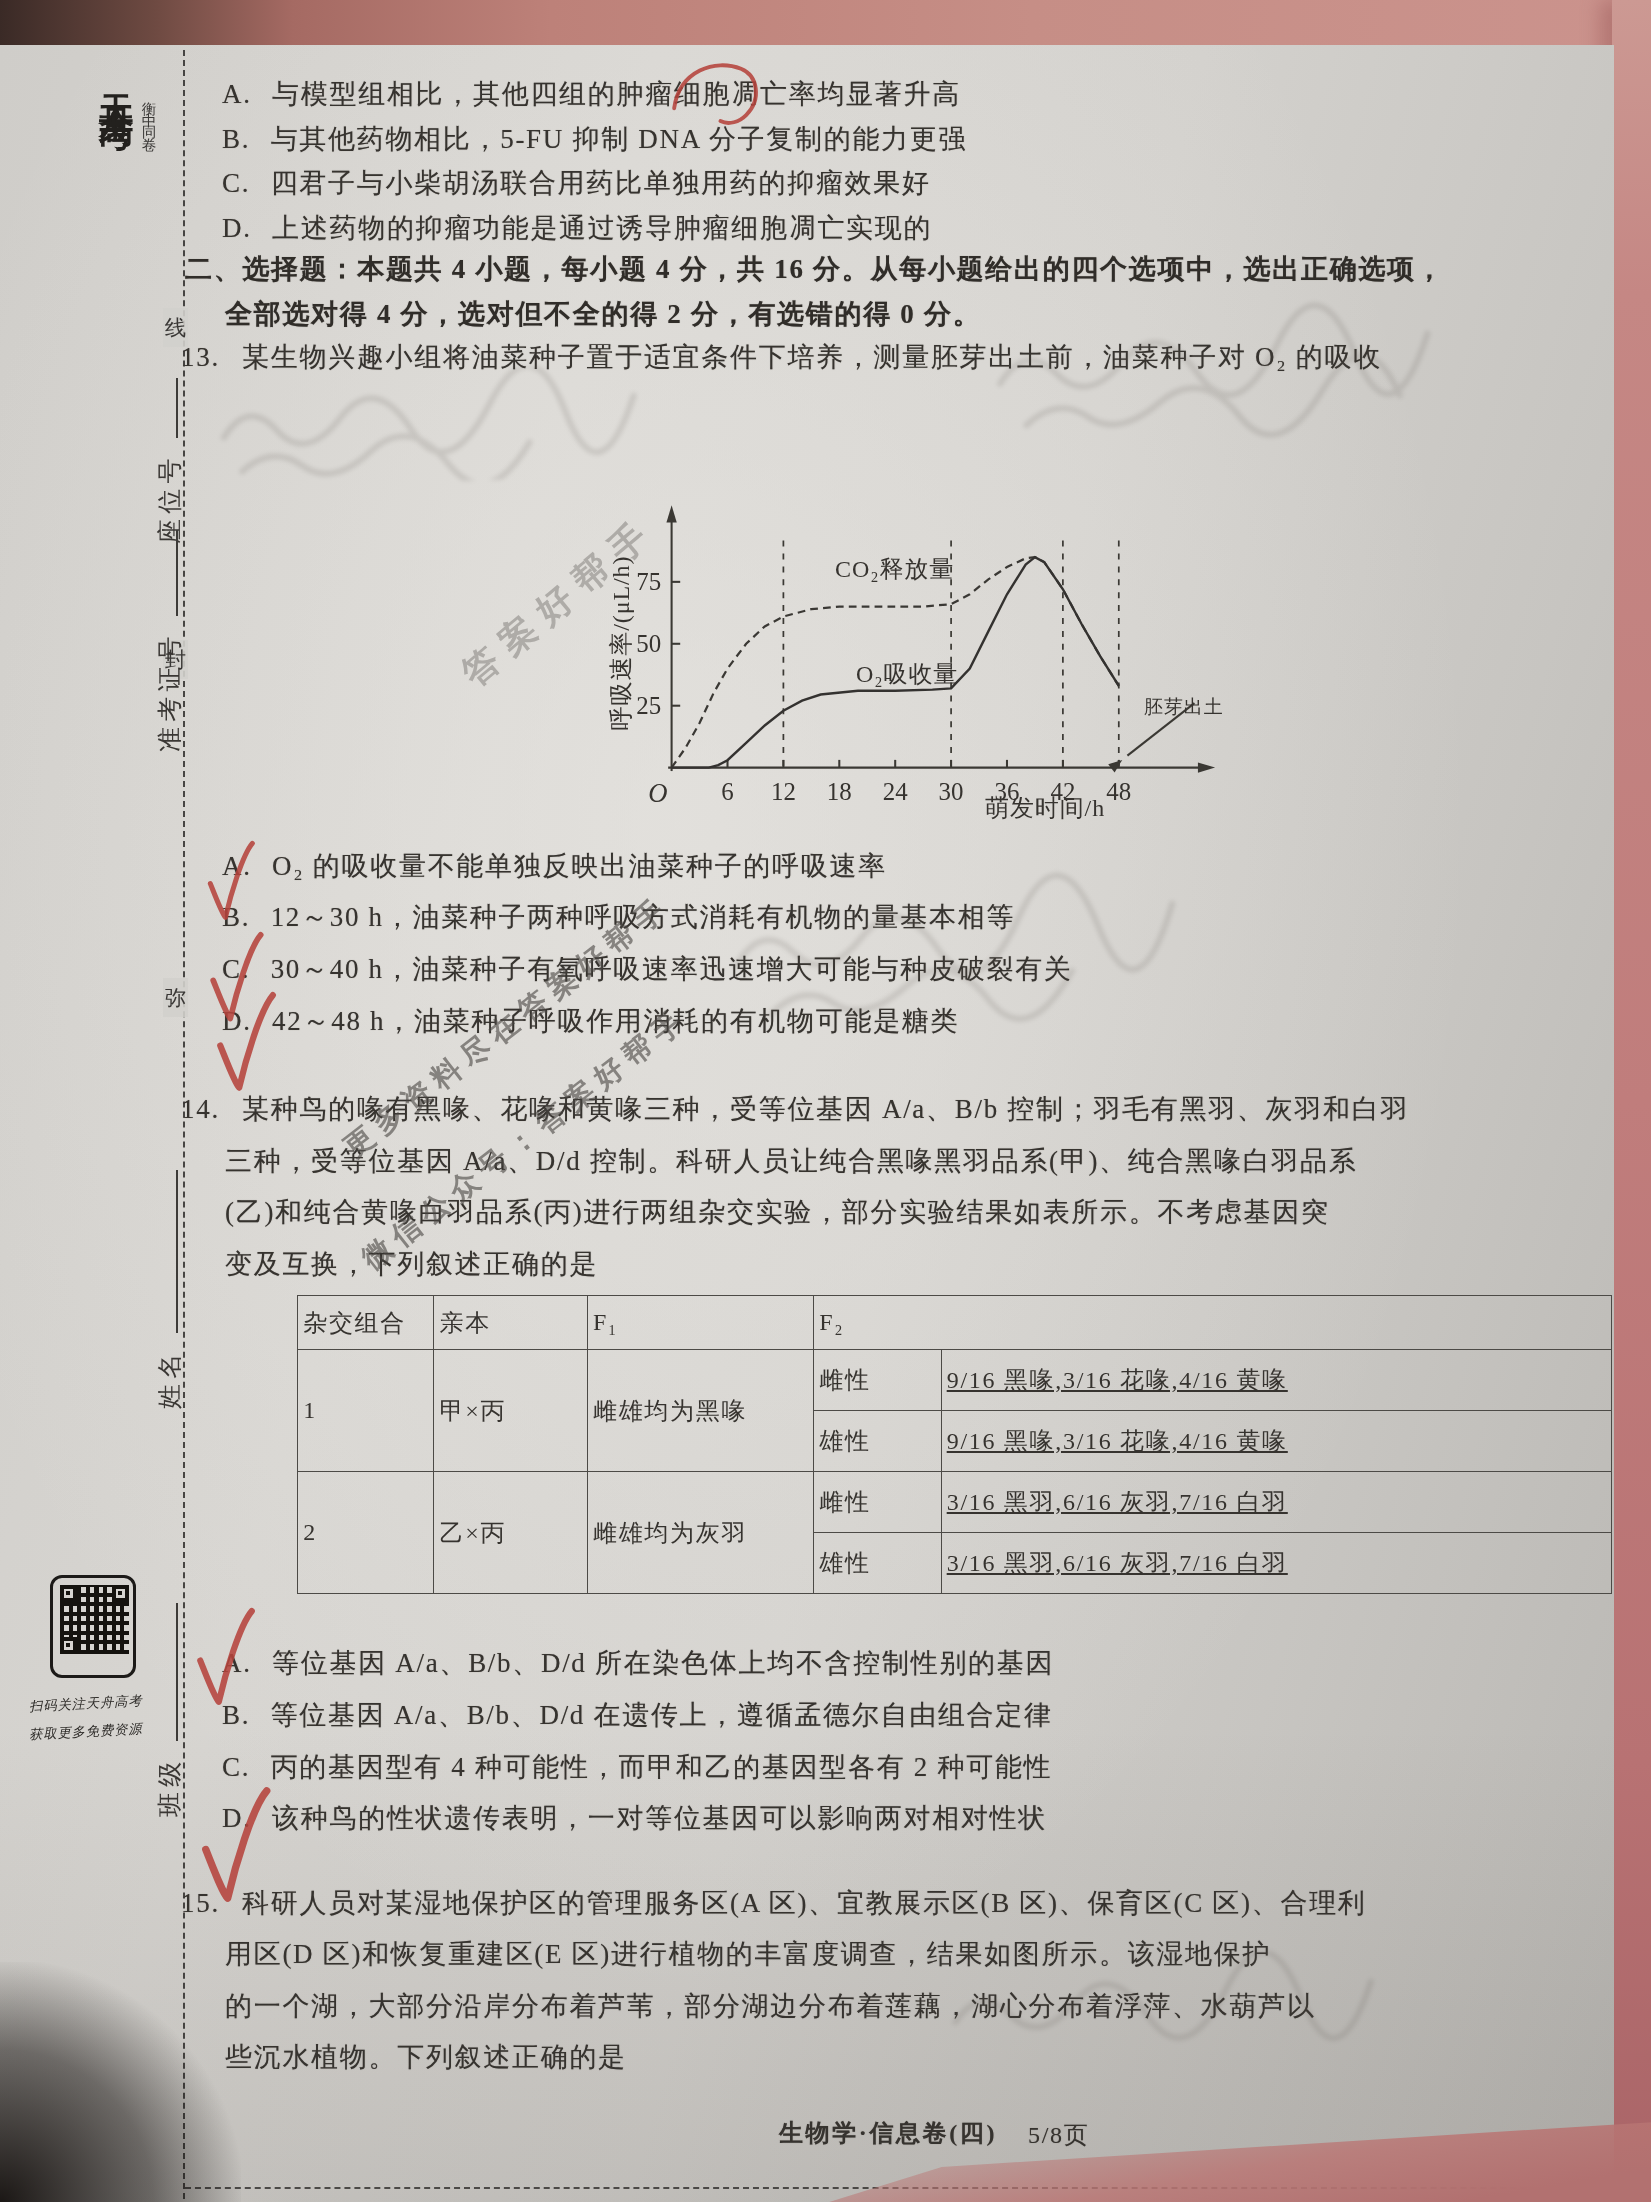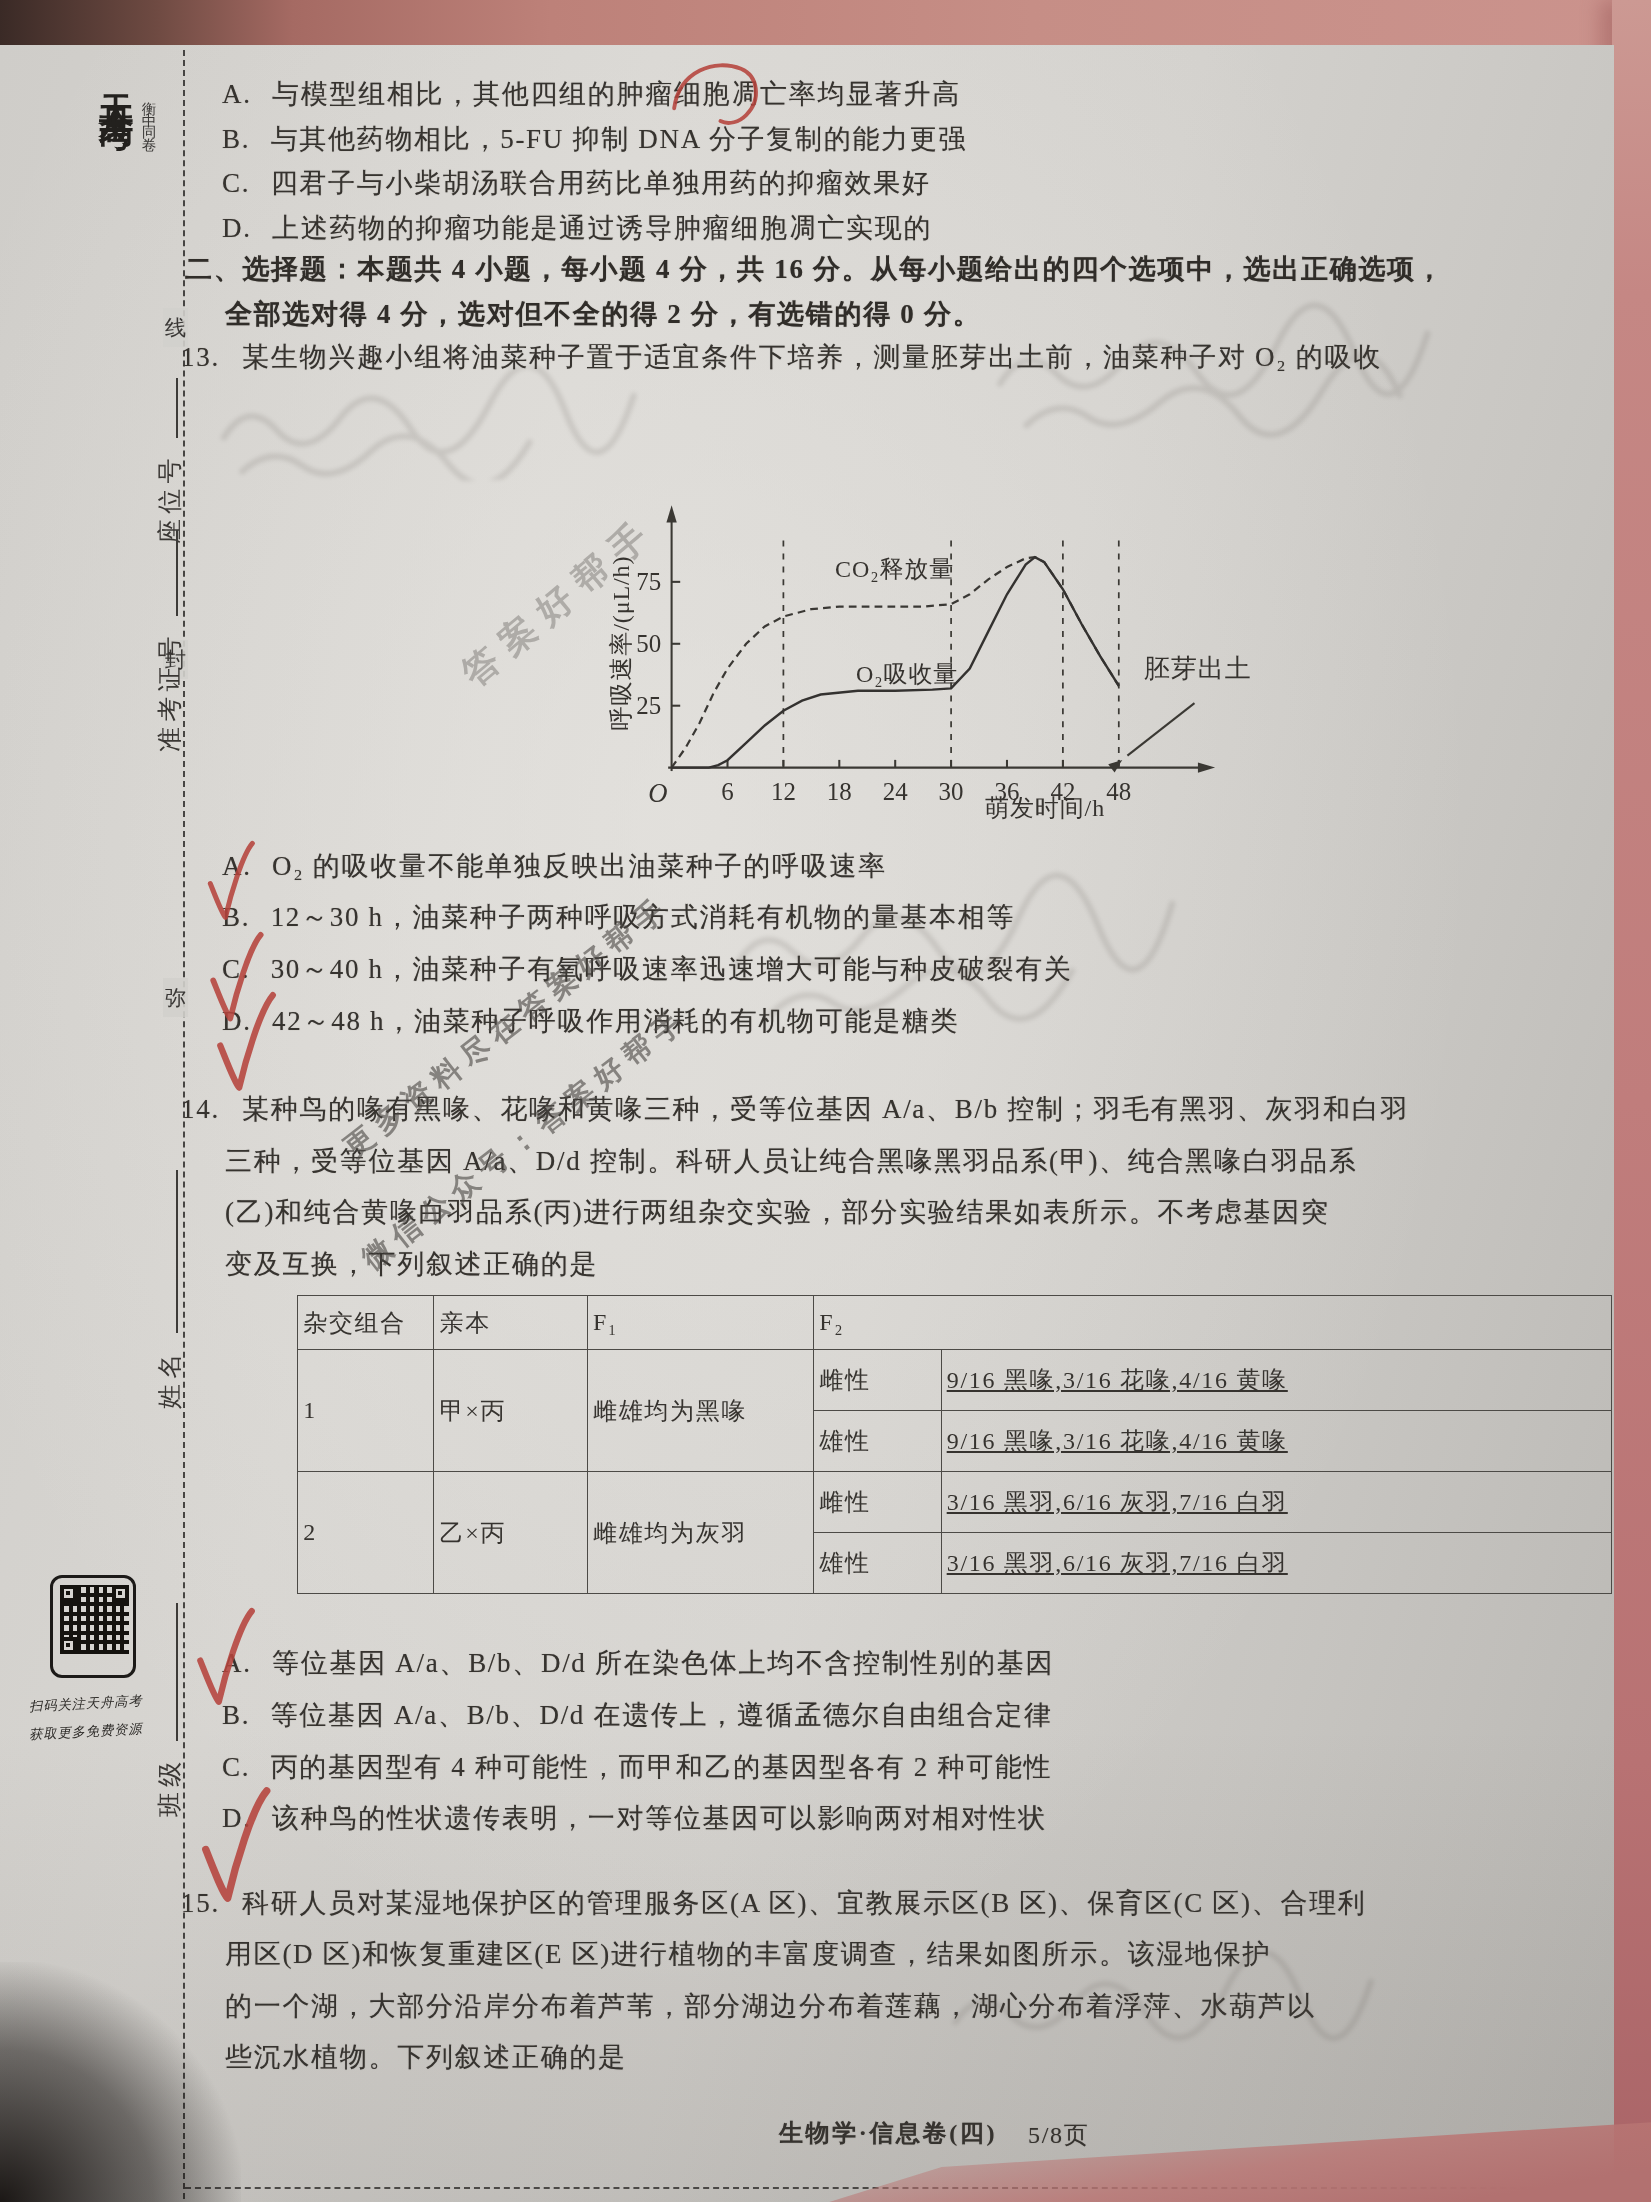--- a/index.html
+++ b/index.html
@@ -191,21 +191,21 @@
         <text x="74" y="357" class="ticko">O</text>
         <path d="M90.0,317.0 L106.2,294.0 L122.5,265.2 L138.7,230.6 L155.0,201.8 L176.7,173.0 L198.3,152.8 L220.0,141.3 L252.5,132.7 L285.0,129.8 L317.5,129.8 L350.0,129.8 L382.5,129.8 L415.0,126.9 L436.7,115.4 L458.3,98.1 L480.0,83.7 L501.7,73.6 L512.5,72.2 L523.3,78.0 L545.0,109.6 L566.7,150.0 L588.3,187.4 L610.0,222.0" class="cdash"></path>
         <path d="M90.0,317.0 L111.7,317.0 L133.3,317.0 L144.2,314.1 L155.0,308.4 L176.7,288.2 L198.3,268.0 L220.0,250.8 L241.7,239.2 L263.3,232.0 L306.7,227.7 L350.0,227.7 L393.3,226.3 L415.0,224.8 L436.7,201.8 L458.3,158.6 L480.0,115.4 L501.7,80.8 L512.5,72.2 L523.3,78.0 L545.0,109.6 L566.7,150.0 L588.3,187.4 L610.0,222.0" class="csolid"></path>
         <line x1="698" y1="242" x2="620" y2="303" class="ax"></line>
         <polygon points="0,0 16,-6 16,6" transform="translate(614,308) rotate(142)" class="axf"></polygon>
       </svg>
   </div>
   <div class="clabel" style="left:487px;top:582px;width:267px;text-align:center;transform:rotate(-90deg)">呼吸速率/(μL/h)</div>
   <div class="clabel" style="left:835px;top:508px">CO₂释放量</div>
   <div class="clabel" style="left:856px;top:613px">O₂吸收量</div>
-  <div class="clabel" style="left:1144px;top:606px;font-size:26px">胚芽出土</div>
+  <div class="clabel" style="left:1144px;top:649px;font-size:19px">胚芽出土</div>
   <div class="clabel" style="left:985px;top:747px">萌发时间/h</div>
 
   <div class="tline" style="left:222px;top:803px">
     <span class="olabel">A.</span>
     <span>O₂ 的吸收量不能单独反映出油菜种子的呼吸速率</span>
   </div>
   <div class="tline" style="left:222px;top:854px">
     <span class="olabel">B.</span>
     <span>12～30 h，油菜种子两种呼吸方式消耗有机物的量基本相等</span>
   </div>

